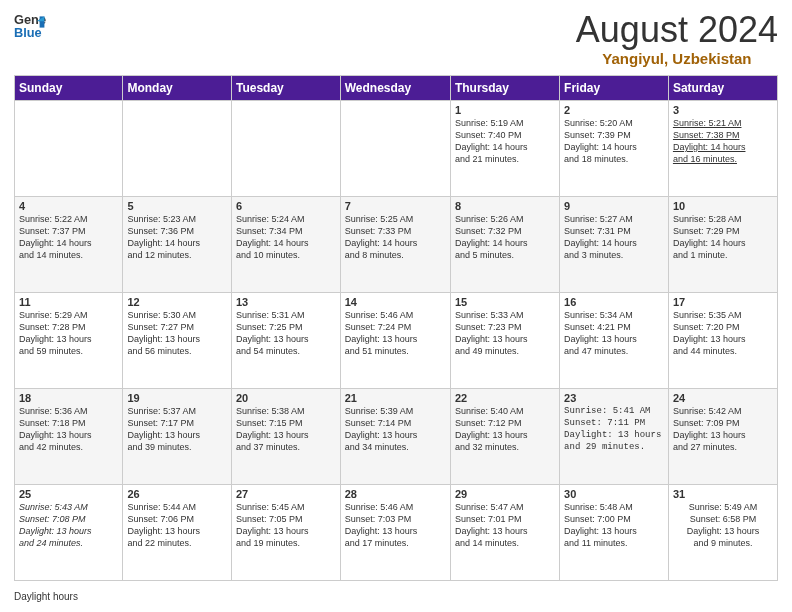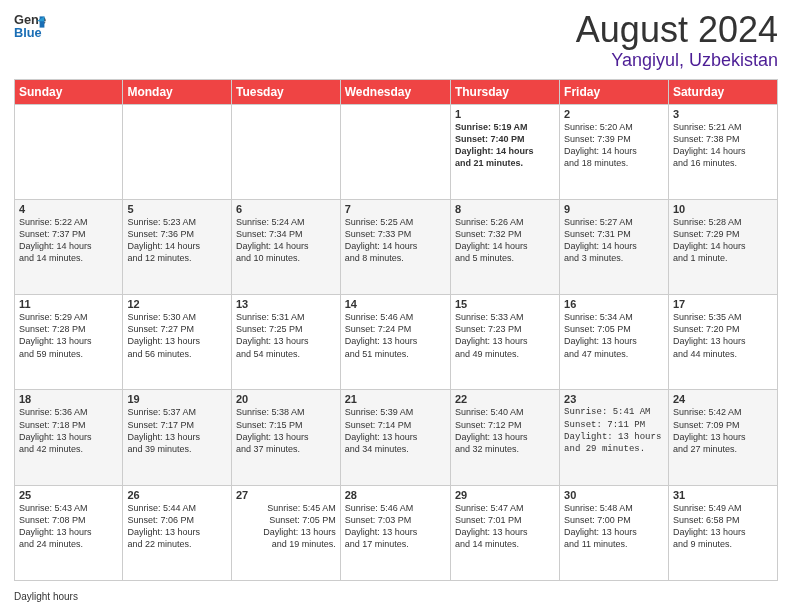--- a/index.html
+++ b/index.html
@@ -26,39 +26,40 @@
     .logo {
       display: flex;
       align-items: center;
       gap: 4px;
     }
     .logo-icon {
       width: 32px;
       height: 32px;
     }
     .title-block {
-      text-align: right;
+      text-align: center;
     }
     .month-year {
       font-size: 36px;
       font-weight: normal;
       color: #333;
       line-height: 1.1;
     }
     .location {
-      font-size: 18px;
-      color: #4c1d95;
+      font-size: 15px;
+      color: #a16207;
+      font-weight: bold;
     }
     .calendar {
       width: 100%;
       border-collapse: collapse;
       flex: 1;
     }
     .calendar th {
-      background-color: #ef4444;
+      background-color: #4c1d95;
       color: #fff;
       font-size: 12px;
       font-weight: bold;
       padding: 5px 4px;
       text-align: left;
       border: 1px solid #ccc;
     }
     .calendar td {
       border: 1px solid #ccc;
       vertical-align: top;
@@ -124,35 +125,35 @@
         </tr>
     </thead>
     <tbody id="calendar-body">
     <tr>
           <td class="empty-cell"></td>
           <td class="empty-cell"></td>
           <td class="empty-cell"></td>
           <td class="empty-cell"></td>
           <td>
             <span class="day-num">1</span>
-            <div class="day-info" style="white-space: pre-line; font-weight: bold;">Sunrise: 5:19 AM
+            <div class="day-info" style="white-space: pre-line;">Sunrise: 5:19 AM
 Sunset: 7:40 PM
 Daylight: 14 hours
 and 21 minutes.</div>
           </td>
           <td>
             <span class="day-num">2</span>
             <div class="day-info" style="white-space: pre-line;">Sunrise: 5:20 AM
 Sunset: 7:39 PM
 Daylight: 14 hours
 and 18 minutes.</div>
           </td>
           <td>
             <span class="day-num">3</span>
-            <div class="day-info" style="white-space: pre-line;">Sunrise: 5:21 AM
+            <div class="day-info" style="white-space: pre-line; text-decoration: underline;">Sunrise: 5:21 AM
 Sunset: 7:38 PM
 Daylight: 14 hours
 and 16 minutes.</div>
           </td>
         </tr>
         <tr>
           <td>
             <span class="day-num">4</span>
             <div class="day-info" style="white-space: pre-line;">Sunrise: 5:22 AM
 Sunset: 7:37 PM
@@ -234,21 +235,21 @@
           <td>
             <span class="day-num">15</span>
             <div class="day-info" style="white-space: pre-line;">Sunrise: 5:33 AM
 Sunset: 7:23 PM
 Daylight: 13 hours
 and 49 minutes.</div>
           </td>
           <td>
             <span class="day-num">16</span>
             <div class="day-info" style="white-space: pre-line;">Sunrise: 5:34 AM
-Sunset: 7:05 PM
+Sunset: 4:21 PM
 Daylight: 13 hours
 and 47 minutes.</div>
           </td>
           <td>
             <span class="day-num">17</span>
             <div class="day-info" style="white-space: pre-line;">Sunrise: 5:35 AM
 Sunset: 7:20 PM
 Daylight: 13 hours
 and 44 minutes.</div>
           </td>
@@ -300,35 +301,35 @@
             <span class="day-num">24</span>
             <div class="day-info" style="white-space: pre-line;">Sunrise: 5:42 AM
 Sunset: 7:09 PM
 Daylight: 13 hours
 and 27 minutes.</div>
           </td>
         </tr>
         <tr>
           <td>
             <span class="day-num">25</span>
-            <div class="day-info" style="white-space: pre-line;">Sunrise: 5:43 AM
+            <div class="day-info" style="white-space: pre-line; font-style: italic;">Sunrise: 5:43 AM
 Sunset: 7:08 PM
 Daylight: 13 hours
 and 24 minutes.</div>
           </td>
           <td>
             <span class="day-num">26</span>
             <div class="day-info" style="white-space: pre-line;">Sunrise: 5:44 AM
 Sunset: 7:06 PM
 Daylight: 13 hours
 and 22 minutes.</div>
           </td>
           <td>
             <span class="day-num">27</span>
-            <div class="day-info" style="white-space: pre-line; text-align: right;">Sunrise: 5:45 AM
+            <div class="day-info" style="white-space: pre-line;">Sunrise: 5:45 AM
 Sunset: 7:05 PM
 Daylight: 13 hours
 and 19 minutes.</div>
           </td>
           <td>
             <span class="day-num">28</span>
             <div class="day-info" style="white-space: pre-line;">Sunrise: 5:46 AM
 Sunset: 7:03 PM
 Daylight: 13 hours
 and 17 minutes.</div>
@@ -342,21 +343,21 @@
           </td>
           <td>
             <span class="day-num">30</span>
             <div class="day-info" style="white-space: pre-line;">Sunrise: 5:48 AM
 Sunset: 7:00 PM
 Daylight: 13 hours
 and 11 minutes.</div>
           </td>
           <td>
             <span class="day-num">31</span>
-            <div class="day-info" style="white-space: pre-line;">Sunrise: 5:49 AM
+            <div class="day-info" style="white-space: pre-line; text-align: center;">Sunrise: 5:49 AM
 Sunset: 6:58 PM
 Daylight: 13 hours
 and 9 minutes.</div>
           </td>
         </tr>
       </tbody>
   </table>
 
   <div class="footer">
     <span>Daylight hours</span>

